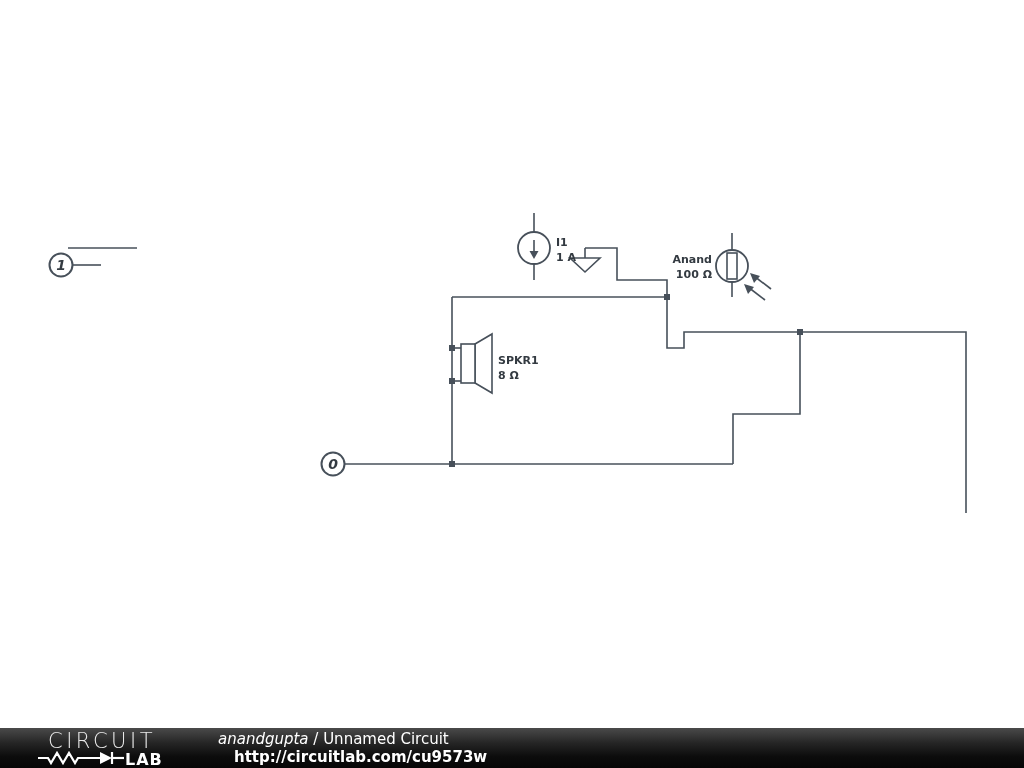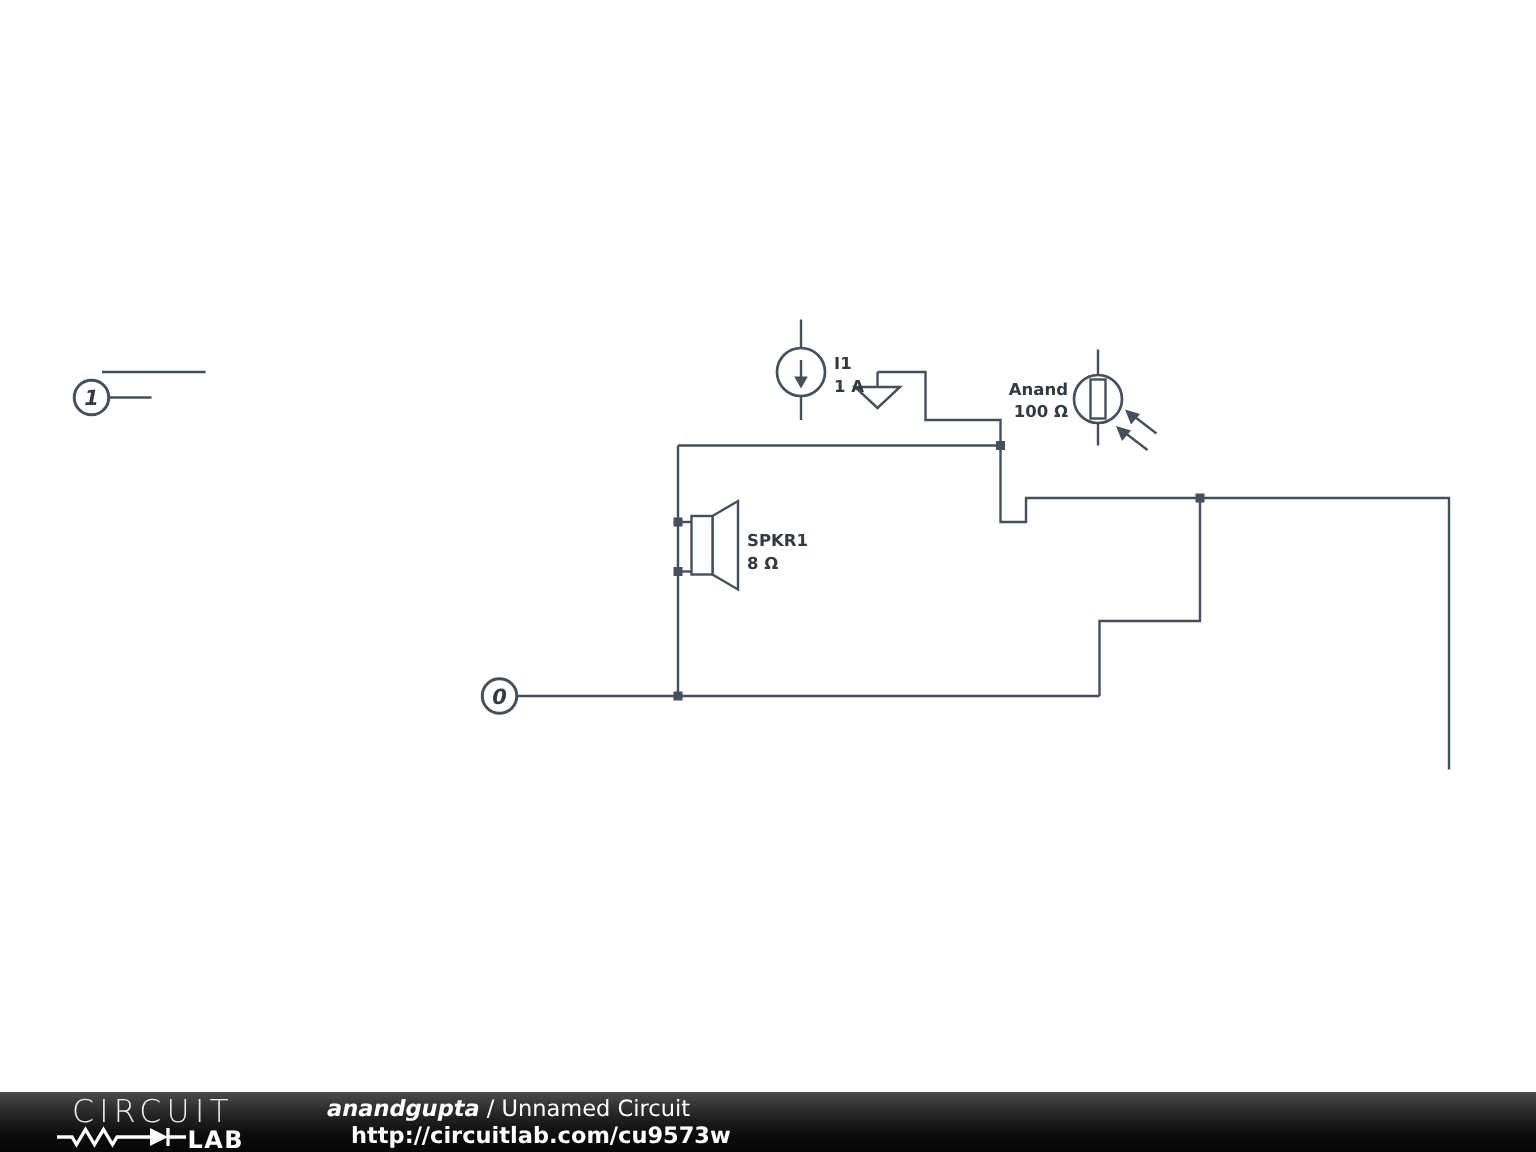--- a/index.html
+++ b/index.html
@@ -10,21 +10,21 @@
 
   
   .footer{position:absolute;left:0;top:728px;width:1024px;height:52px;
           background:linear-gradient(180deg,#4a4a4a 0%,#262626 28%,#0c0c0c 55%,#000 100%);}
   .logo{position:absolute;left:38px;top:0;width:175px;height:40px;color:#ededed;}
   .logo-circuit{position:absolute;left:10px;top:1px;font-size:21px;font-weight:300;
                 letter-spacing:3.5px;color:#e9e9e9;}
   .logo-row2{position:absolute;left:0px;top:22px;width:175px;height:18px;}
   .logo-lab{position:absolute;left:87px;top:0px;font-size:16px;font-weight:bold;color:#fff;letter-spacing:1px;}
   .credit{position:absolute;left:218px;top:2px;color:#ffffff;line-height:18px;font-size:15px;}
-  .credit .l1 i{font-style:italic;font-weight:bold;text-align:center;}
+  .credit .l1 i{font-style:italic;font-weight:normal;text-align:center;}
   .credit .l1 b{font-weight:normal;}
   .credit .l2{font-weight:bold;margin-left:16px;}
 </style>
 </head>
 <body>
 
 <div class="stage">
 
   <div class="canvas">
     <svg width="1024" height="728" viewBox="0 0 1024 728" xmlns="http://www.w3.org/2000/svg">

